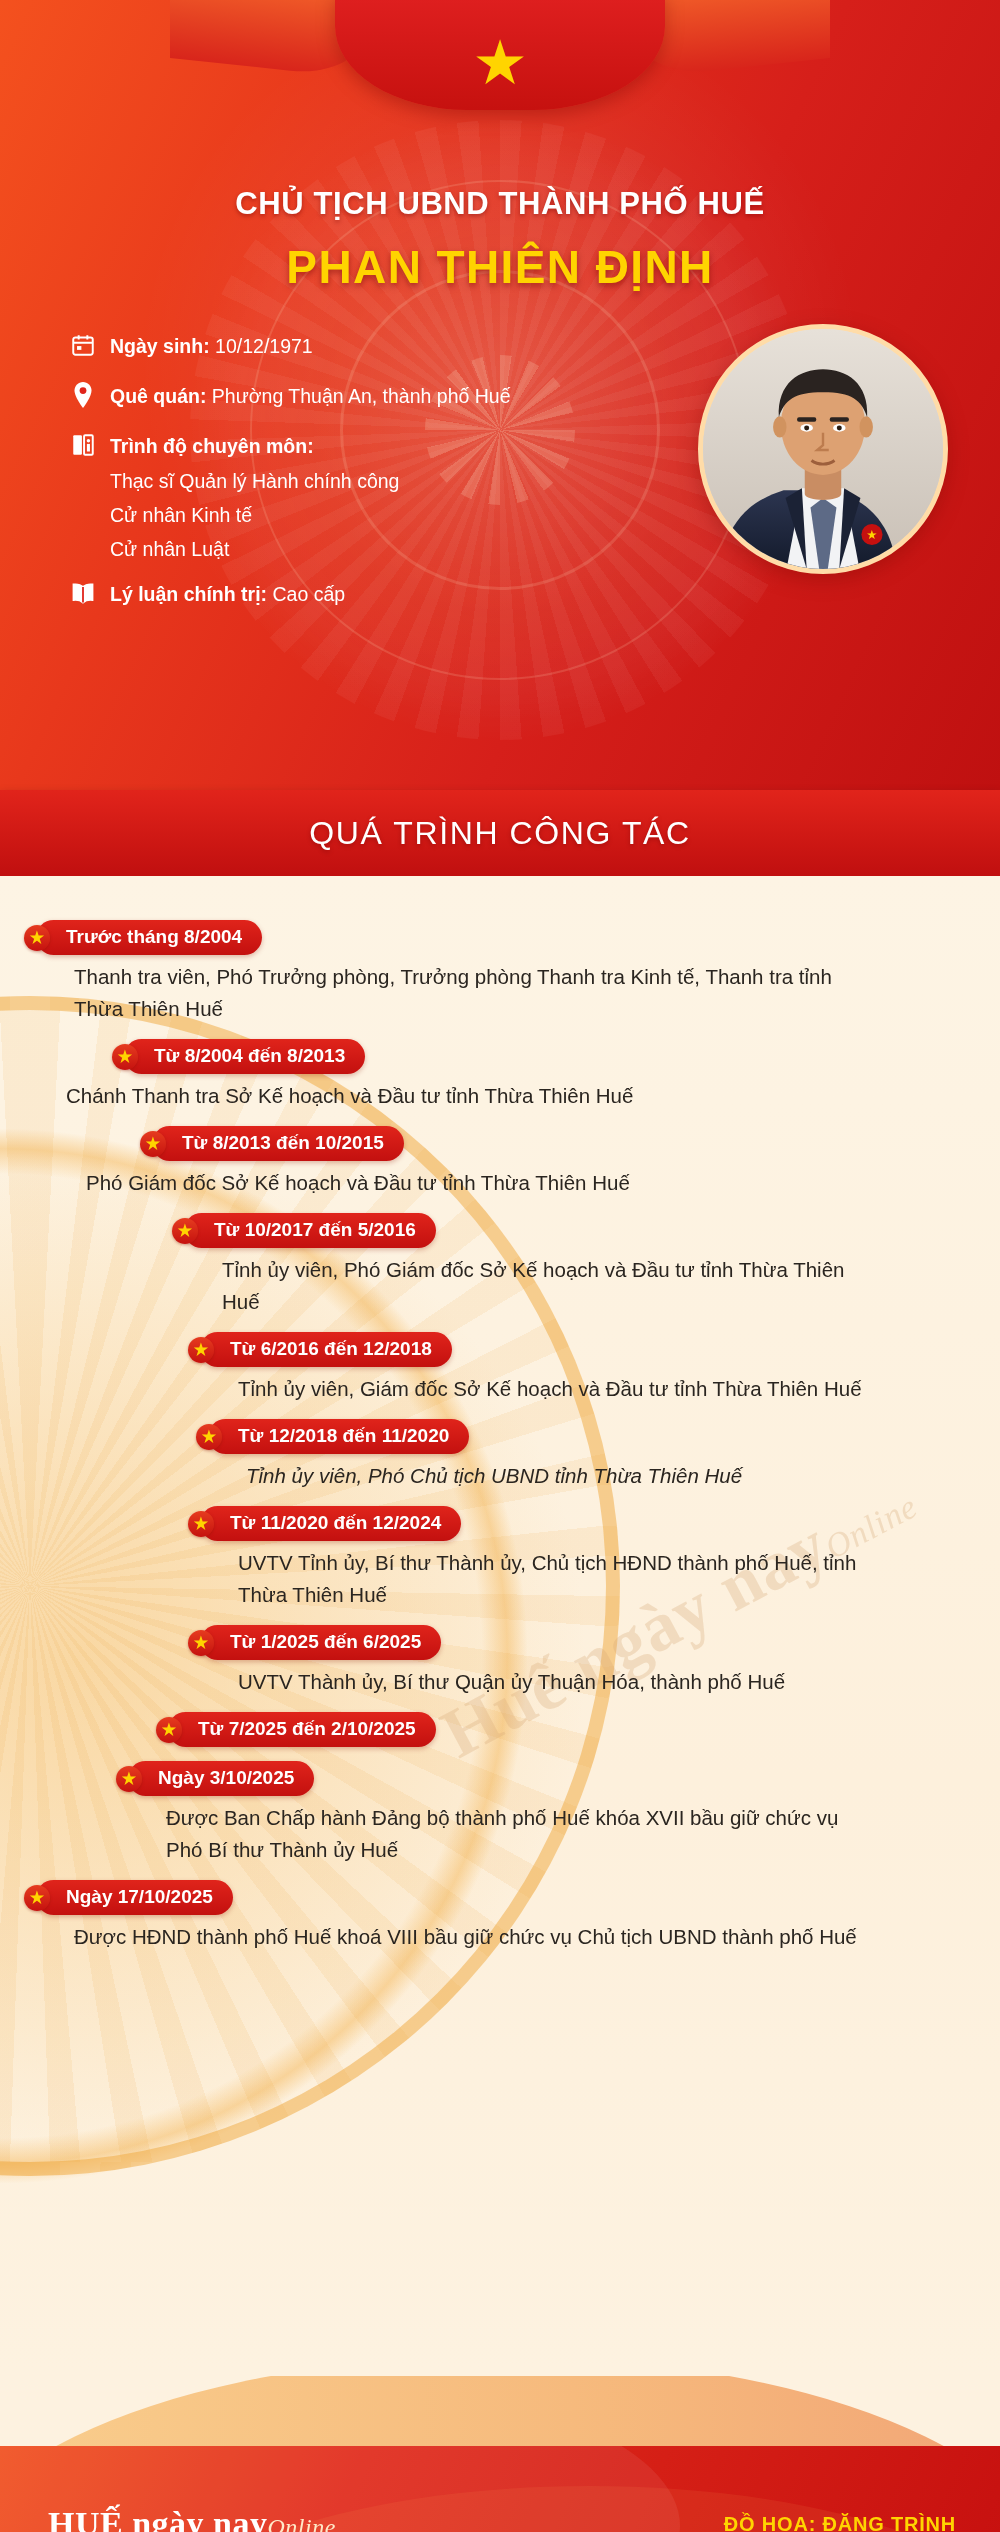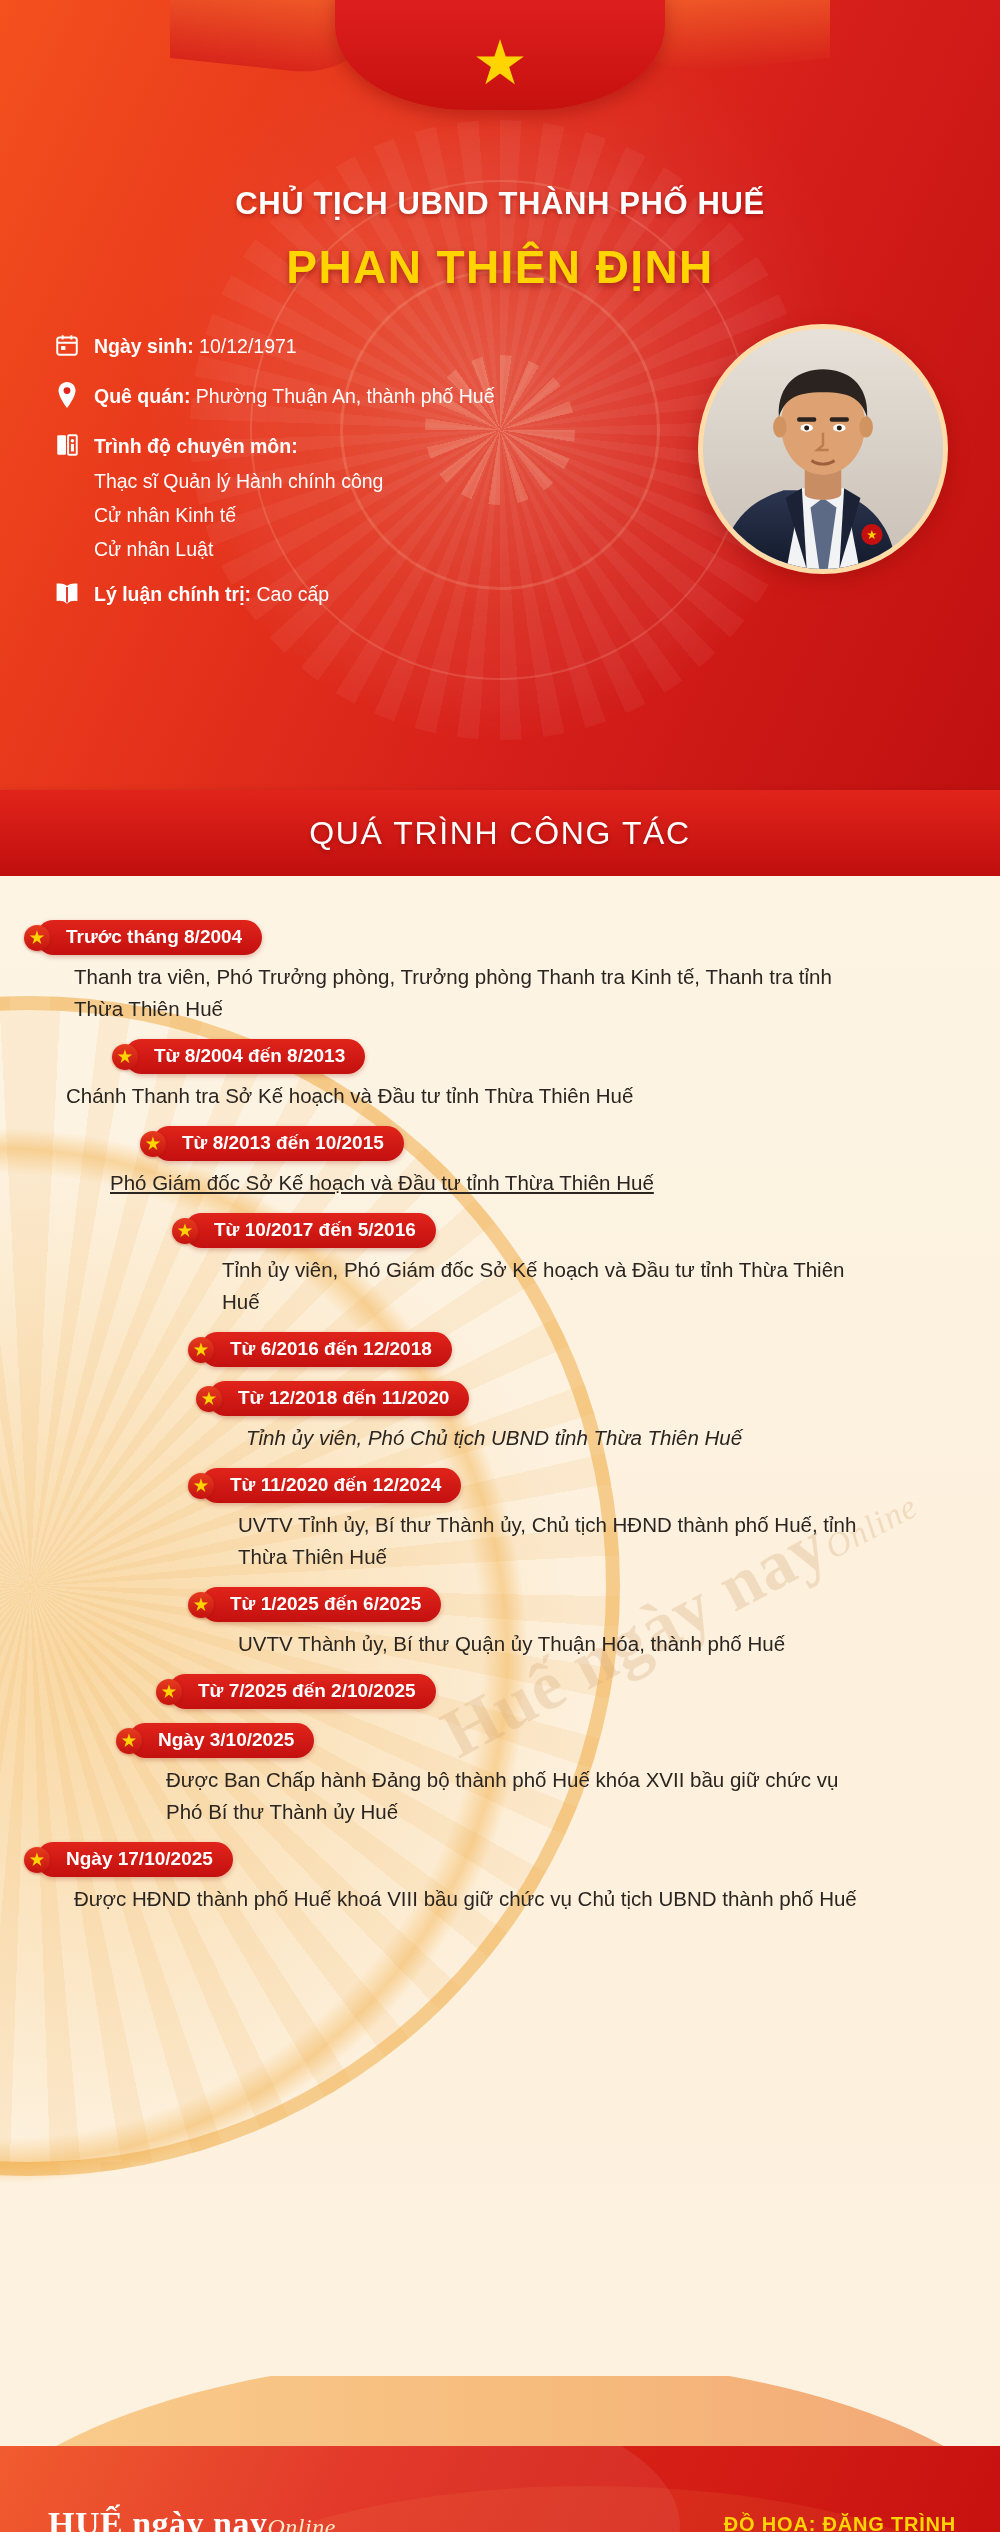--- a/index.html
+++ b/index.html
@@ -102,21 +102,21 @@
   .name {
     margin-top: 18px;
     color: #ffd400;
     font-size: 46px;
     font-weight: bold;
     letter-spacing: 1.4px;
     text-shadow: 0 3px 6px rgba(110,0,0,.5);
   }
 
   
-  .info-row { position: relative; margin-top: 36px; padding: 0 44px 0 52px; display: flex; }
+  .info-row { position: relative; margin-top: 36px; padding: 0 44px 0 68px; display: flex; }
   .info-list { width: 560px; color: #fff; }
   .info-item { display: flex; align-items: flex-start; margin-bottom: 20px; }
   .ic {
     flex: 0 0 auto;
     width: 30px; height: 30px;
     margin-right: 12px;
     display: flex; align-items: center; justify-content: center;
     color: #ffffff;
   }
   .ic svg { display: block; }
@@ -416,29 +416,29 @@
             <span class="star">★</span>
             <span>Trước tháng 8/2004</span>
           </div><div class="desc" style="margin-left: 74px; max-width: 790px;">Thanh tra viên, Phó Trưởng phòng, Trưởng phòng Thanh tra Kinh tế, Thanh tra tỉnh Thừa Thiên Huế</div></div>
         <div class="tl-item"><div class="chip" style="margin-left: 124px;">
             <span class="star">★</span>
             <span>Từ 8/2004 đến 8/2013</span>
           </div><div class="desc" style="margin-left: 66px; max-width: 760px;">Chánh Thanh tra Sở Kế hoạch và Đầu tư tỉnh Thừa Thiên Huế</div></div>
         <div class="tl-item"><div class="chip" style="margin-left: 152px;">
             <span class="star">★</span>
             <span>Từ 8/2013 đến 10/2015</span>
-          </div><div class="desc" style="margin-left: 110px; max-width: 740px; text-decoration: underline;">Phó Giám đốc Sở Kế hoạch và Đầu tư tỉnh Thừa Thiên Huế</div></div>
+          </div><div class="desc" style="margin-left: 86px; max-width: 740px;">Phó Giám đốc Sở Kế hoạch và Đầu tư tỉnh Thừa Thiên Huế</div></div>
         <div class="tl-item"><div class="chip" style="margin-left: 184px;">
             <span class="star">★</span>
             <span>Từ 10/2017 đến 5/2016</span>
           </div><div class="desc" style="margin-left: 222px; max-width: 640px;">Tỉnh ủy viên, Phó Giám đốc Sở Kế hoạch và Đầu tư tỉnh Thừa Thiên Huế</div></div>
         <div class="tl-item"><div class="chip" style="margin-left: 200px;">
             <span class="star">★</span>
             <span>Từ 6/2016 đến 12/2018</span>
-          </div></div>
+          </div><div class="desc" style="margin-left: 238px; max-width: 640px;">Tỉnh ủy viên, Giám đốc Sở Kế hoạch và Đầu tư tỉnh Thừa Thiên Huế</div></div>
         <div class="tl-item"><div class="chip" style="margin-left: 208px;">
             <span class="star">★</span>
             <span>Từ 12/2018 đến 11/2020</span>
           </div><div class="desc" style="margin-left: 246px; max-width: 700px; font-style: italic;">Tỉnh ủy viên, Phó Chủ tịch UBND tỉnh Thừa Thiên Huế</div></div>
         <div class="tl-item"><div class="chip" style="margin-left: 200px;">
             <span class="star">★</span>
             <span>Từ 11/2020 đến 12/2024</span>
           </div><div class="desc" style="margin-left: 238px; max-width: 660px;">UVTV Tỉnh ủy, Bí thư Thành ủy, Chủ tịch HĐND thành phố Huế, tỉnh Thừa Thiên Huế</div></div>
         <div class="tl-item"><div class="chip" style="margin-left: 200px;">
             <span class="star">★</span>

